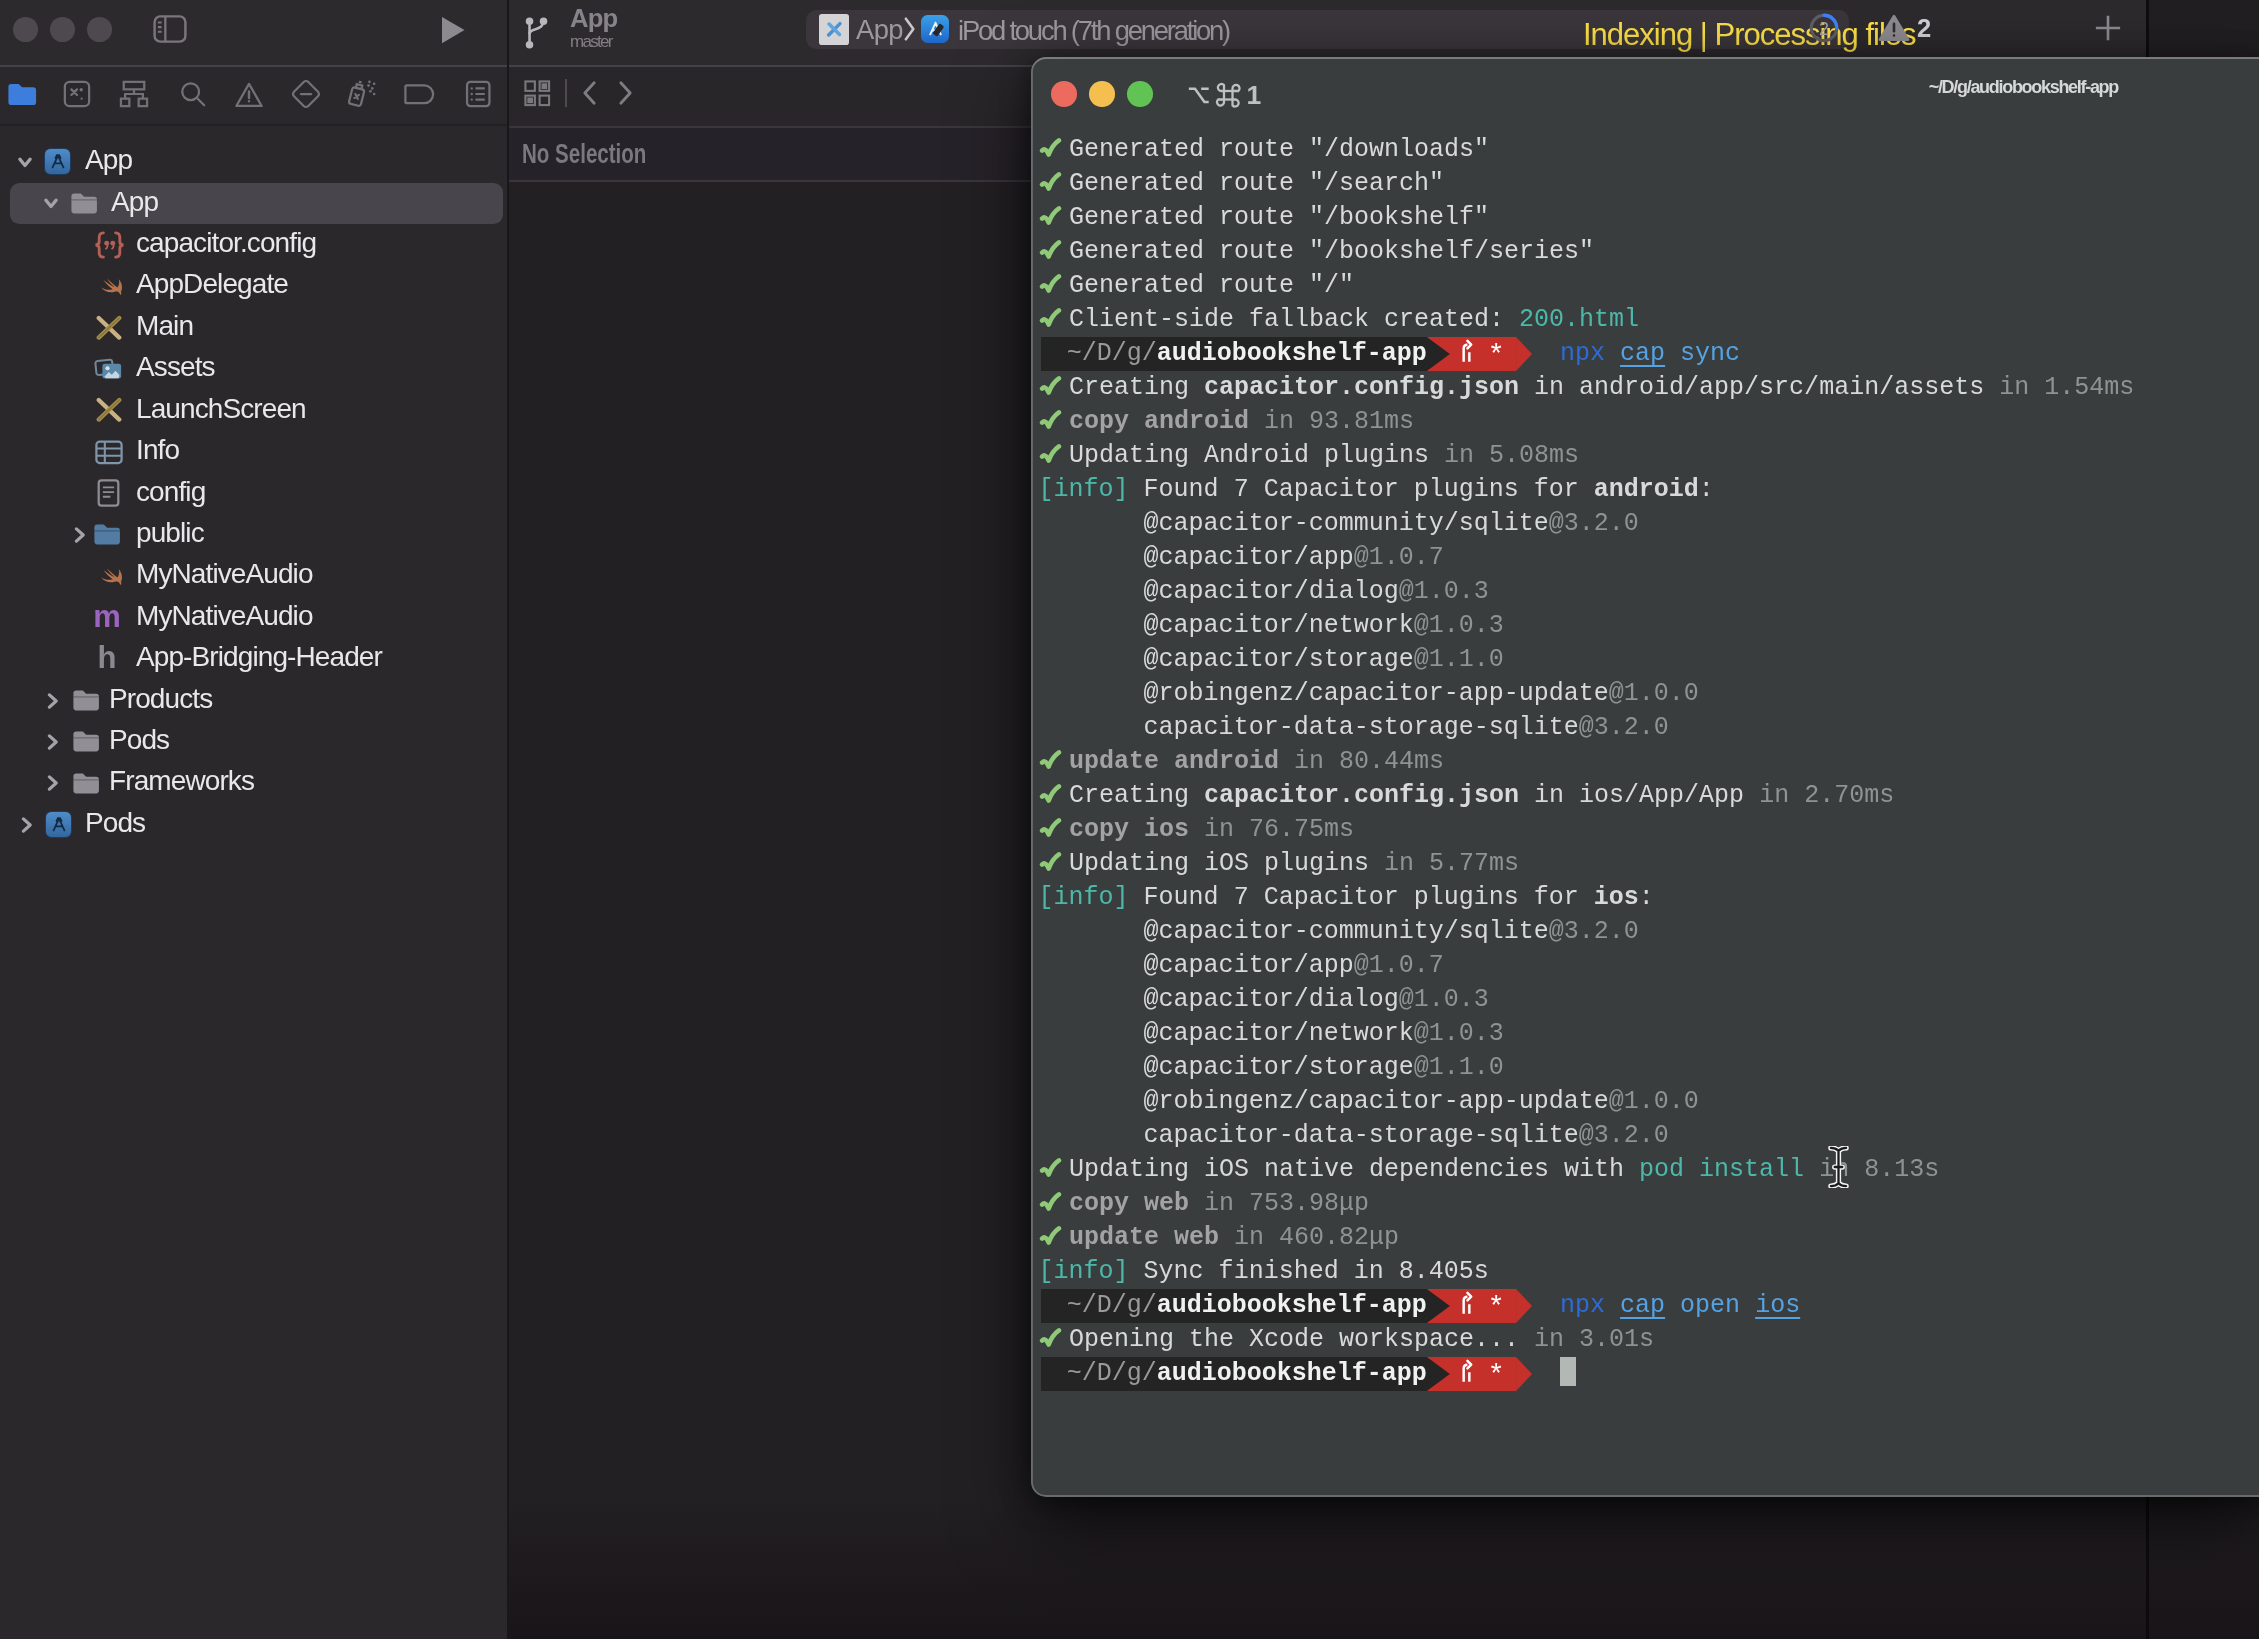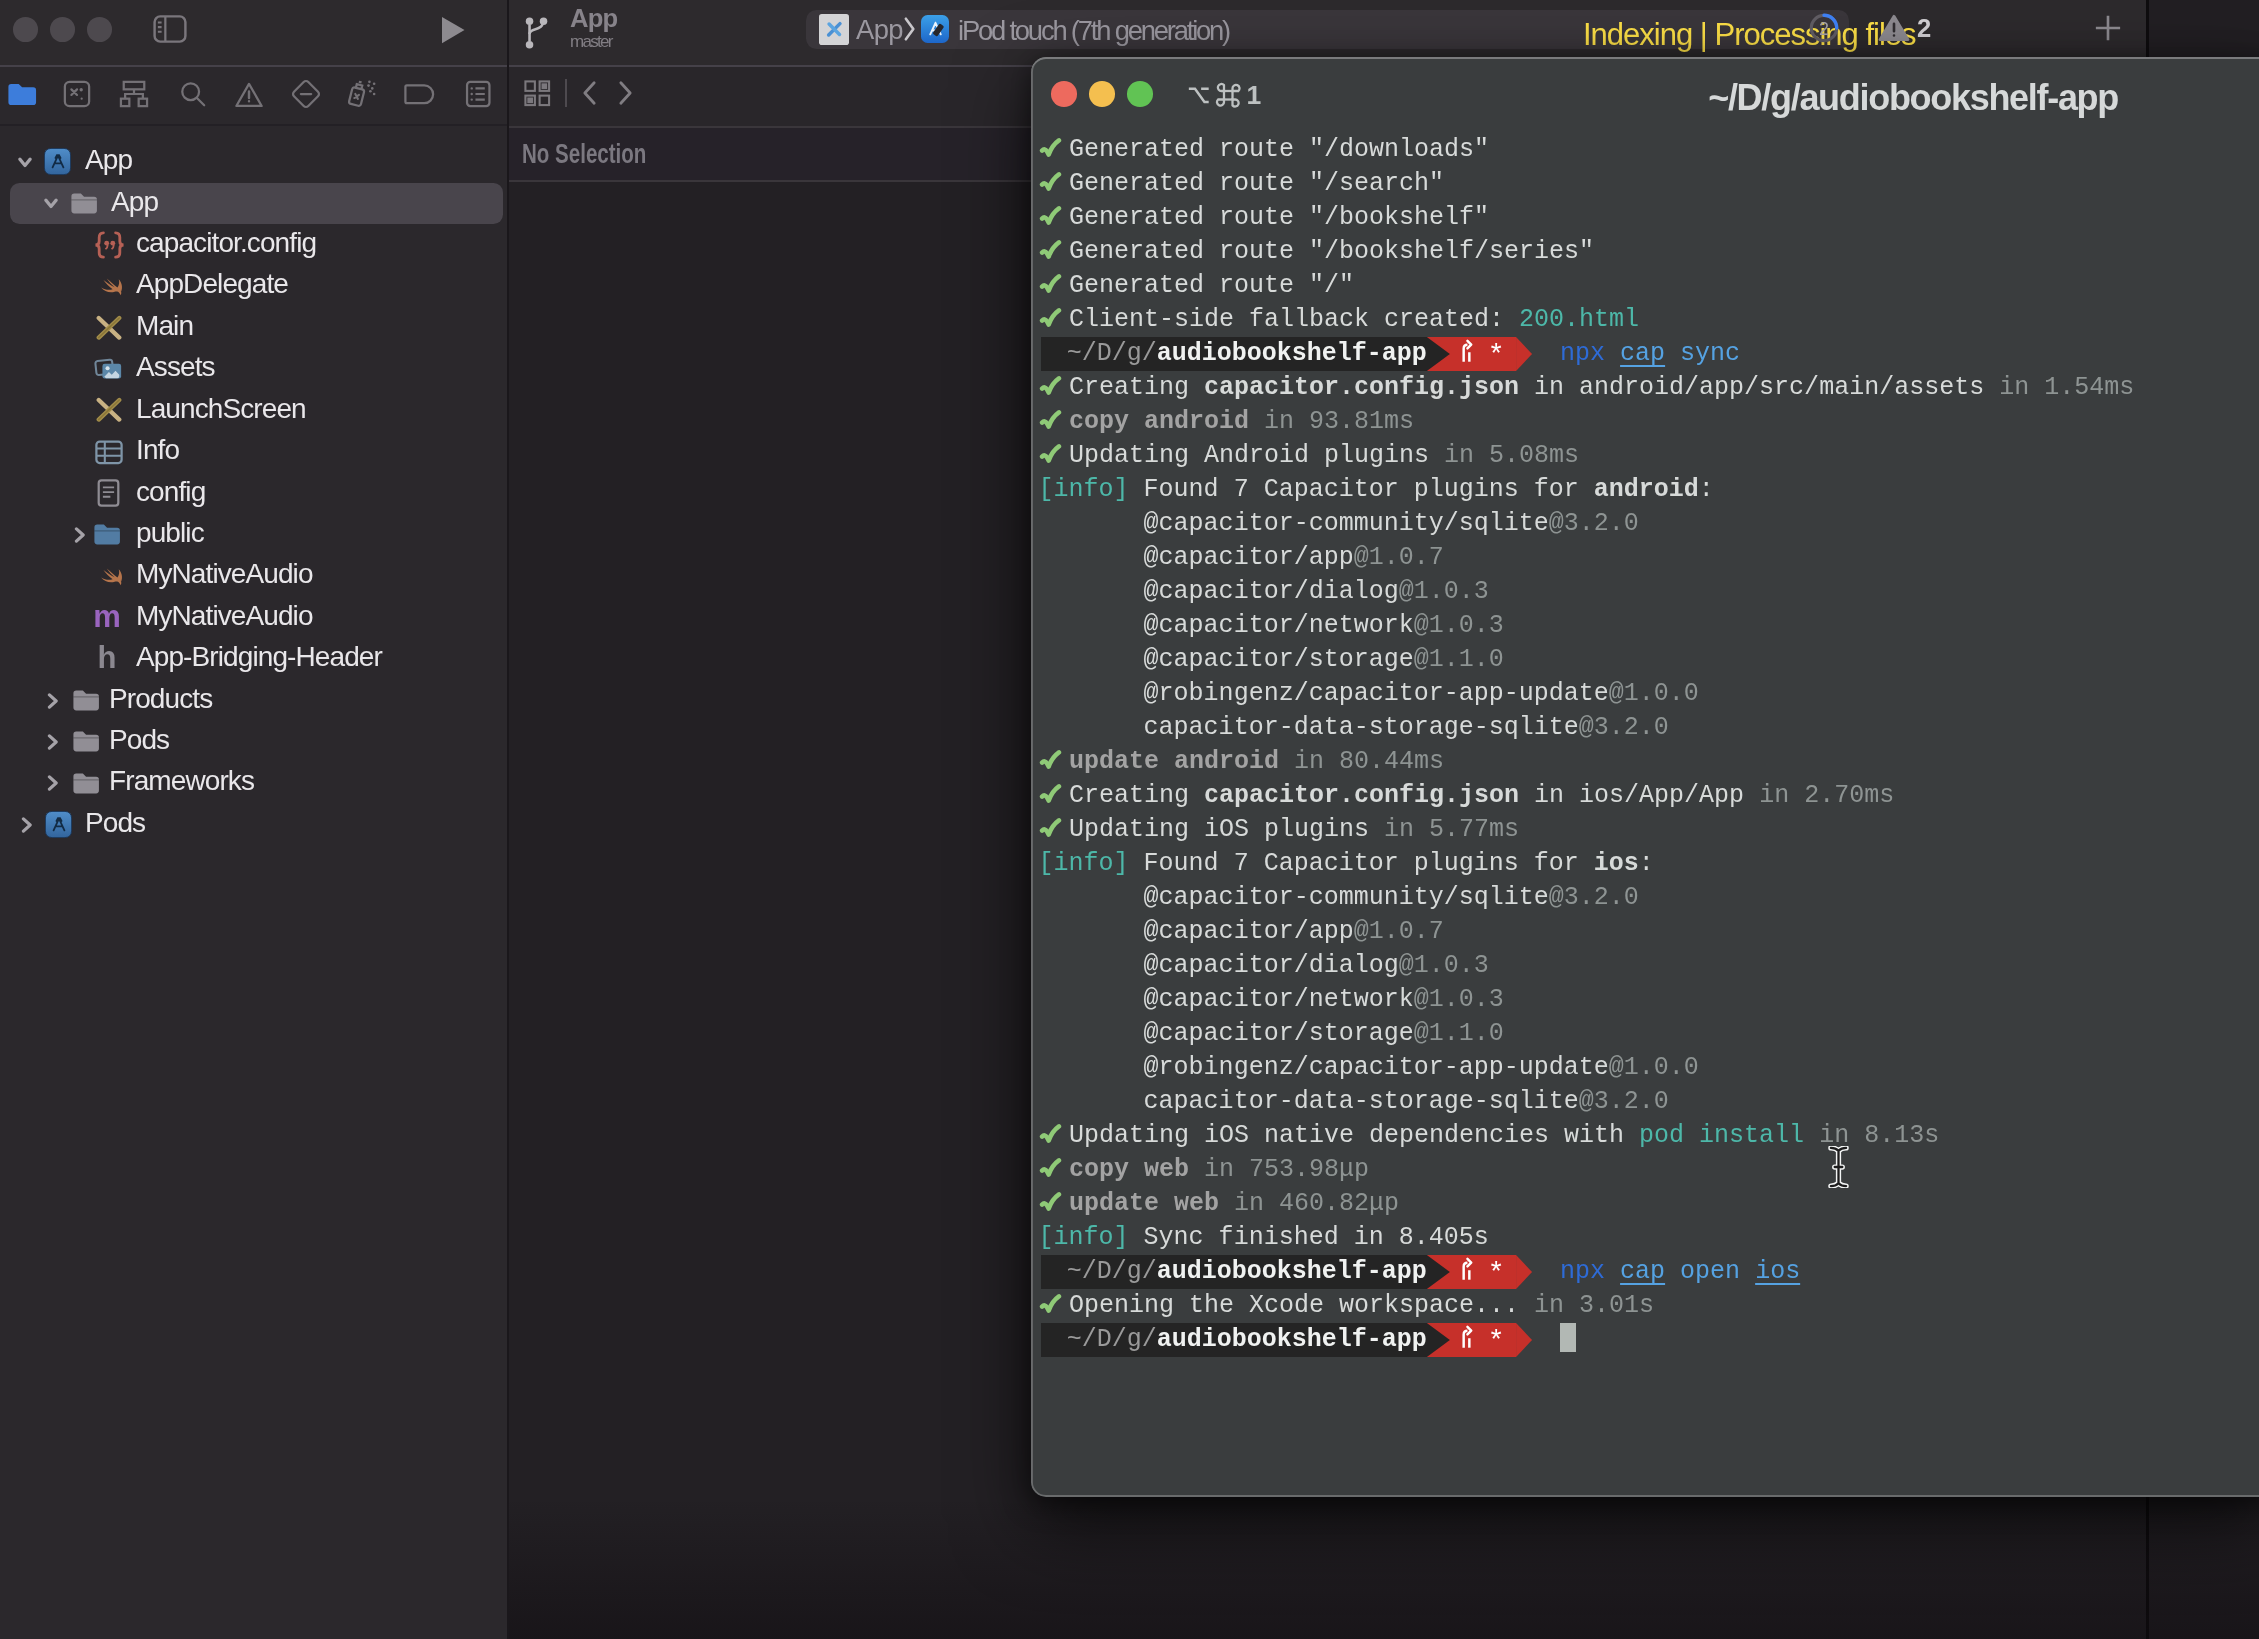--- a/index.html
+++ b/index.html
@@ -27,21 +27,21 @@
 
 #term { position:absolute; left:1031px; top:57px; width:1241px; height:1440px;
   background:#3a3d3e; border-radius:15px 0 0 15px; overflow:hidden; z-index:10;
   box-shadow:0 28px 76px rgba(0,0,0,0.65), 0 5.7px 26.5px rgba(0,0,0,0.5);
 }
 #termedge { position:absolute; inset:0; border-radius:15px 0 0 15px; pointer-events:none;
   box-shadow:inset 0 0 0 1.9px rgba(125,127,128,0.7), inset 0 1.9px 0 rgba(160,162,163,0.55); }
 .light { position:absolute; top:24px; width:25.6px; height:25.6px; border-radius:50%; }
 #ttitle { position:absolute; top:23px; left:155px; height:30px; display:flex; align-items:center; gap:4.7px;
   color:#bdc1c1; font-size:26.5px; font-weight:600; }
-#rtitle { position:absolute; top:20px; right:154px; font-size:36px; font-weight:700; color:#d6d9d9; letter-spacing:-1.3px; }
+#rtitle { position:absolute; top:20px; right:154px; font-size:18px; font-weight:700; color:#d6d9d9; letter-spacing:-1.3px; }
 #tcontent { position:absolute; left:7.6px; top:76px; font-family:"Liberation Mono", monospace;
   font-size:25px; line-height:34px; color:#d7dad9; white-space:pre; }
 .tl { height:34px; line-height:34px; white-space:pre; }
 .ck { width:23px; height:24.6px; margin-right:7.4px; vertical-align:-4.3px; }
 .gy { color:#8e9493; } .gn { color:#a3a3a3; } .te { color:#4db8a9; }
 .npx { color:#2e6bd6; } .lb { color:#55a2e2; } .u { text-decoration:underline; text-underline-offset:4.7px; }
 b { font-weight:700; }
 .pr span { display:inline-block; vertical-align:top; height:34px; }
 .pr .pgy, .pr .pwh, .pr .star { display:inline; }
 .pr .seg1 { background:#242424; padding-left:10.4px; margin-left:2.8px; }
@@ -372,20 +372,22 @@
           </svg>Creating <b>capacitor.config.json</b> in android/app/src/main/assets <span class="gy">in 1.54ms</span></div><div class="tl"><svg class="ck" viewBox="0 0 26 26">
             <path d="M3.5 15.5 C5.5 13.5 7.5 14 9 16.5 L11 20 C13.5 13 17.5 7.5 22.5 4" fill="none" stroke="#8fca77" stroke-width="5.2" stroke-linecap="round" stroke-linejoin="round"></path>
           </svg><b class="gn">copy android</b> <span class="gy">in 93.81ms</span></div><div class="tl"><svg class="ck" viewBox="0 0 26 26">
             <path d="M3.5 15.5 C5.5 13.5 7.5 14 9 16.5 L11 20 C13.5 13 17.5 7.5 22.5 4" fill="none" stroke="#8fca77" stroke-width="5.2" stroke-linecap="round" stroke-linejoin="round"></path>
           </svg>Updating Android plugins <span class="gy">in 5.08ms</span></div><div class="tl"><span class="te">[info]</span> Found 7 Capacitor plugins for <b>android</b>:</div><div class="tl">       @capacitor-community/sqlite<span class="gy">@3.2.0</span></div><div class="tl">       @capacitor/app<span class="gy">@1.0.7</span></div><div class="tl">       @capacitor/dialog<span class="gy">@1.0.3</span></div><div class="tl">       @capacitor/network<span class="gy">@1.0.3</span></div><div class="tl">       @capacitor/storage<span class="gy">@1.1.0</span></div><div class="tl">       @robingenz/capacitor-app-update<span class="gy">@1.0.0</span></div><div class="tl">       capacitor-data-storage-sqlite<span class="gy">@3.2.0</span></div><div class="tl"><svg class="ck" viewBox="0 0 26 26">
             <path d="M3.5 15.5 C5.5 13.5 7.5 14 9 16.5 L11 20 C13.5 13 17.5 7.5 22.5 4" fill="none" stroke="#8fca77" stroke-width="5.2" stroke-linecap="round" stroke-linejoin="round"></path>
           </svg><b class="gn">update android</b> <span class="gy">in 80.44ms</span></div><div class="tl"><svg class="ck" viewBox="0 0 26 26">
             <path d="M3.5 15.5 C5.5 13.5 7.5 14 9 16.5 L11 20 C13.5 13 17.5 7.5 22.5 4" fill="none" stroke="#8fca77" stroke-width="5.2" stroke-linecap="round" stroke-linejoin="round"></path>
           </svg>Creating <b>capacitor.config.json</b> in ios/App/App <span class="gy">in 2.70ms</span></div><div class="tl"><svg class="ck" viewBox="0 0 26 26">
             <path d="M3.5 15.5 C5.5 13.5 7.5 14 9 16.5 L11 20 C13.5 13 17.5 7.5 22.5 4" fill="none" stroke="#8fca77" stroke-width="5.2" stroke-linecap="round" stroke-linejoin="round"></path>
+          </svg><b class="gn">copy ios</b> <span class="gy">in 76.75ms</span></div><div class="tl"><svg class="ck" viewBox="0 0 26 26">
+            <path d="M3.5 15.5 C5.5 13.5 7.5 14 9 16.5 L11 20 C13.5 13 17.5 7.5 22.5 4" fill="none" stroke="#8fca77" stroke-width="5.2" stroke-linecap="round" stroke-linejoin="round"></path>
           </svg>Updating iOS plugins <span class="gy">in 5.77ms</span></div><div class="tl"><span class="te">[info]</span> Found 7 Capacitor plugins for <b>ios</b>:</div><div class="tl">       @capacitor-community/sqlite<span class="gy">@3.2.0</span></div><div class="tl">       @capacitor/app<span class="gy">@1.0.7</span></div><div class="tl">       @capacitor/dialog<span class="gy">@1.0.3</span></div><div class="tl">       @capacitor/network<span class="gy">@1.0.3</span></div><div class="tl">       @capacitor/storage<span class="gy">@1.1.0</span></div><div class="tl">       @robingenz/capacitor-app-update<span class="gy">@1.0.0</span></div><div class="tl">       capacitor-data-storage-sqlite<span class="gy">@3.2.0</span></div><div class="tl"><svg class="ck" viewBox="0 0 26 26">
             <path d="M3.5 15.5 C5.5 13.5 7.5 14 9 16.5 L11 20 C13.5 13 17.5 7.5 22.5 4" fill="none" stroke="#8fca77" stroke-width="5.2" stroke-linecap="round" stroke-linejoin="round"></path>
           </svg>Updating iOS native dependencies with <span class="te">pod install</span> <span class="gy">in 8.13s</span></div><div class="tl"><svg class="ck" viewBox="0 0 26 26">
             <path d="M3.5 15.5 C5.5 13.5 7.5 14 9 16.5 L11 20 C13.5 13 17.5 7.5 22.5 4" fill="none" stroke="#8fca77" stroke-width="5.2" stroke-linecap="round" stroke-linejoin="round"></path>
           </svg><b class="gn">copy web</b> <span class="gy">in 753.98μp</span></div><div class="tl"><svg class="ck" viewBox="0 0 26 26">
             <path d="M3.5 15.5 C5.5 13.5 7.5 14 9 16.5 L11 20 C13.5 13 17.5 7.5 22.5 4" fill="none" stroke="#8fca77" stroke-width="5.2" stroke-linecap="round" stroke-linejoin="round"></path>
           </svg><b class="gn">update web</b> <span class="gy">in 460.82μp</span></div><div class="tl"><span class="te">[info]</span> Sync finished in 8.405s</div><div class="tl pr"><span class="seg1"><span class="pgy">&nbsp;~/D/g/</span><b class="pwh">audiobookshelf-app</b></span><span class="darr"></span><span class="rseg"><svg class="br" viewBox="0 0 20 26">
               <path d="M7 24 V10 C7 7 9 6 11 6" fill="none" stroke="#fff" stroke-width="2.6"></path>
               <path d="M13 24 V14" fill="none" stroke="#fff" stroke-width="2.6"></path>
               <path d="M11 2 L15 6 L11 10" fill="none" stroke="#fff" stroke-width="2.6" stroke-linejoin="round" stroke-linecap="round"></path>

